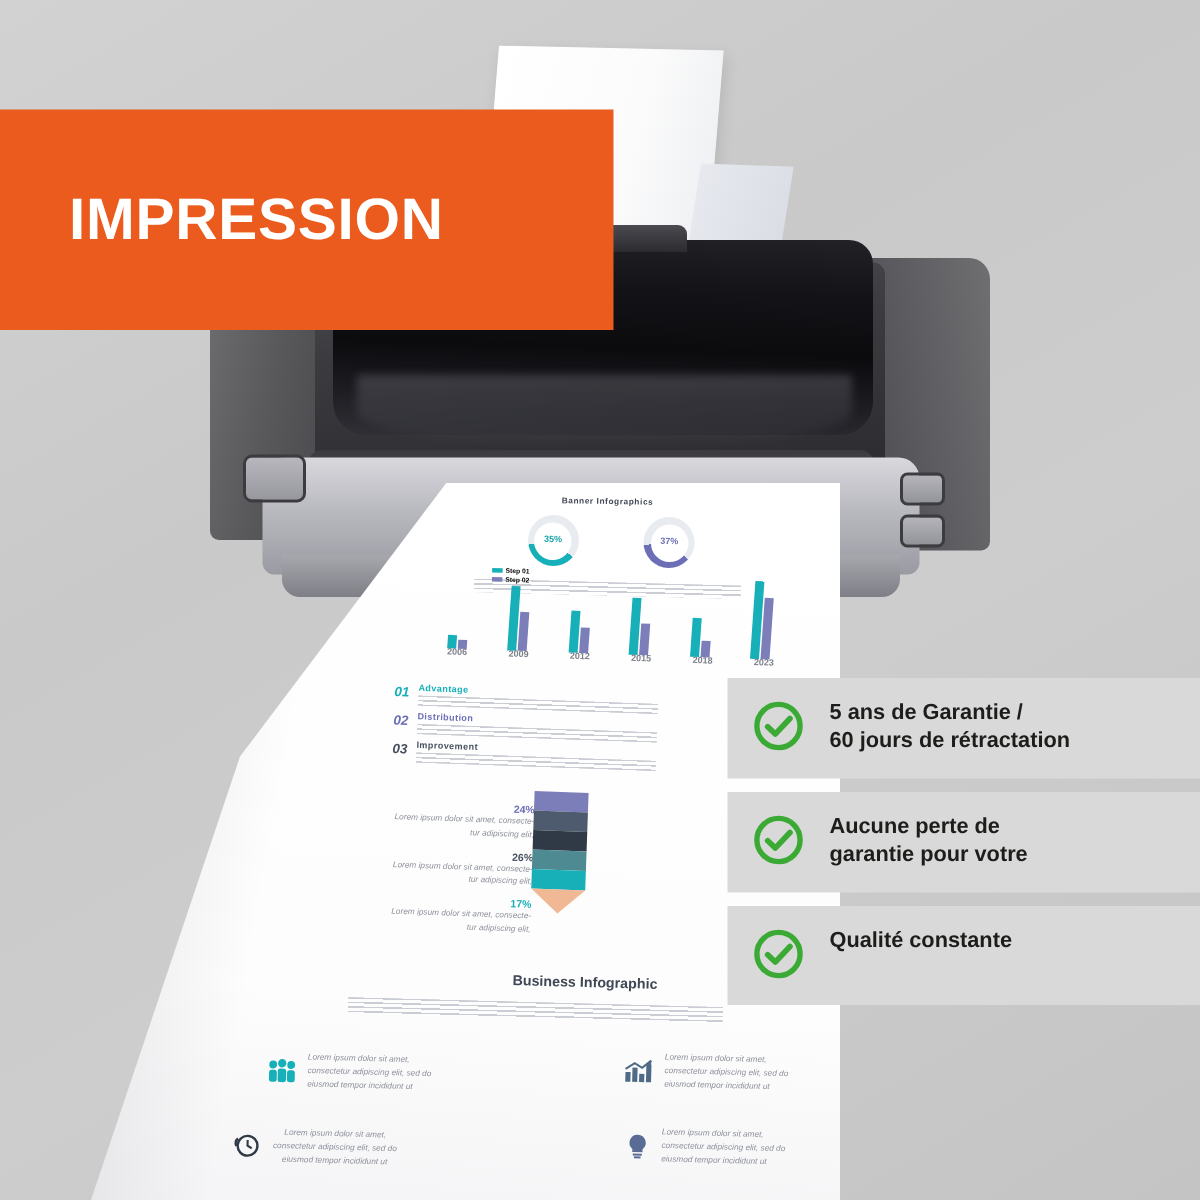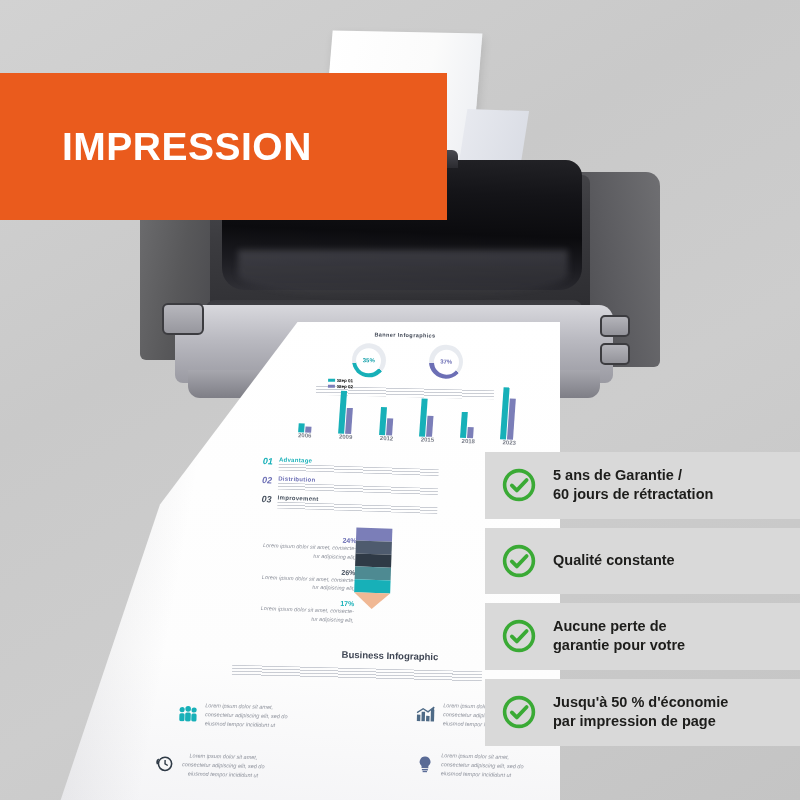--- a/index.html
+++ b/index.html
@@ -204,39 +204,39 @@
     font-size: 9.5px; font-weight: bold; color: #3f4654; text-align: center;
     transform: rotate(1.5deg);
   }
 
   .icorow { position: absolute; display: flex; align-items: center; gap: 7px; }
   .icolbl { font-size: 5.5px; line-height: 1.6; font-style: italic; color: #8d919b; }
 
   
   .cards { position: absolute; left: 485px; top: 452px; width: 315px; }
   .card {
-    display: flex; align-items: center; gap: 16px;
+    display: flex; gap: 16px;
     background: #d9d9d9;
     padding: 14px 16px;
     margin-bottom: 9px;
     min-height: 66px;
   }
   .check { flex: 0 0 auto; width: 36px; height: 36px; }
   .card-text {
     font-size: 14.5px; font-weight: bold; line-height: 1.34;
     color: #1d1d1b; white-space: pre-line;
   }
 
   
   .banner {
     position: absolute; left: 0; top: 73px;
-    width: 447px; height: 147px;
+    width: 409px; height: 147px;
     background: #ea5b1d;
     display: flex; flex-direction: column; justify-content: center;
-    padding-left: 62px;
+    padding-left: 46px;
   }
   .banner-line {
     color: #fff; font-size: 39px; font-weight: bold;
     letter-spacing: .5px; line-height: 1.17;
   }
 </style>
 </head>
 <body>
 
 <div id="stage">
@@ -433,37 +433,29 @@
   <path d="M12 20.5 L17.6 26 L28.5 14.5" fill="none" stroke="#3aaa35" stroke-width="4.2" stroke-linecap="round" stroke-linejoin="round"></path>
           </svg></div>
     <div class="card-text">5 ans de Garantie /
 60 jours de rétractation</div>
   </div>
   <div class="card">
     <div class="check"><svg viewBox="0 0 40 40" width="36" height="36">
   <circle cx="20" cy="20" r="16" fill="none" stroke="#3aaa35" stroke-width="4"></circle>
   <path d="M12 20.5 L17.6 26 L28.5 14.5" fill="none" stroke="#3aaa35" stroke-width="4.2" stroke-linecap="round" stroke-linejoin="round"></path>
           </svg></div>
-    <div class="card-text">Qualité constante</div>
+    <div class="card-text">Aucune perte de
+garantie pour votre</div>
   </div>
   <div class="card">
     <div class="check"><svg viewBox="0 0 40 40" width="36" height="36">
   <circle cx="20" cy="20" r="16" fill="none" stroke="#3aaa35" stroke-width="4"></circle>
   <path d="M12 20.5 L17.6 26 L28.5 14.5" fill="none" stroke="#3aaa35" stroke-width="4.2" stroke-linecap="round" stroke-linejoin="round"></path>
           </svg></div>
-    <div class="card-text">Aucune perte de
-garantie pour votre</div>
-  </div>
-  <div class="card">
-    <div class="check"><svg viewBox="0 0 40 40" width="36" height="36">
-  <circle cx="20" cy="20" r="16" fill="none" stroke="#3aaa35" stroke-width="4"></circle>
-  <path d="M12 20.5 L17.6 26 L28.5 14.5" fill="none" stroke="#3aaa35" stroke-width="4.2" stroke-linecap="round" stroke-linejoin="round"></path>
-          </svg></div>
-    <div class="card-text">Jusqu'à 50 % d'économie
-par impression de page</div>
+    <div class="card-text">Qualité constante</div>
   </div>
     </div>
 
   <div class="banner">
     <div class="banner-line">IMPRESSION</div>
   </div>
 
 </div>
 
 </body></html>

